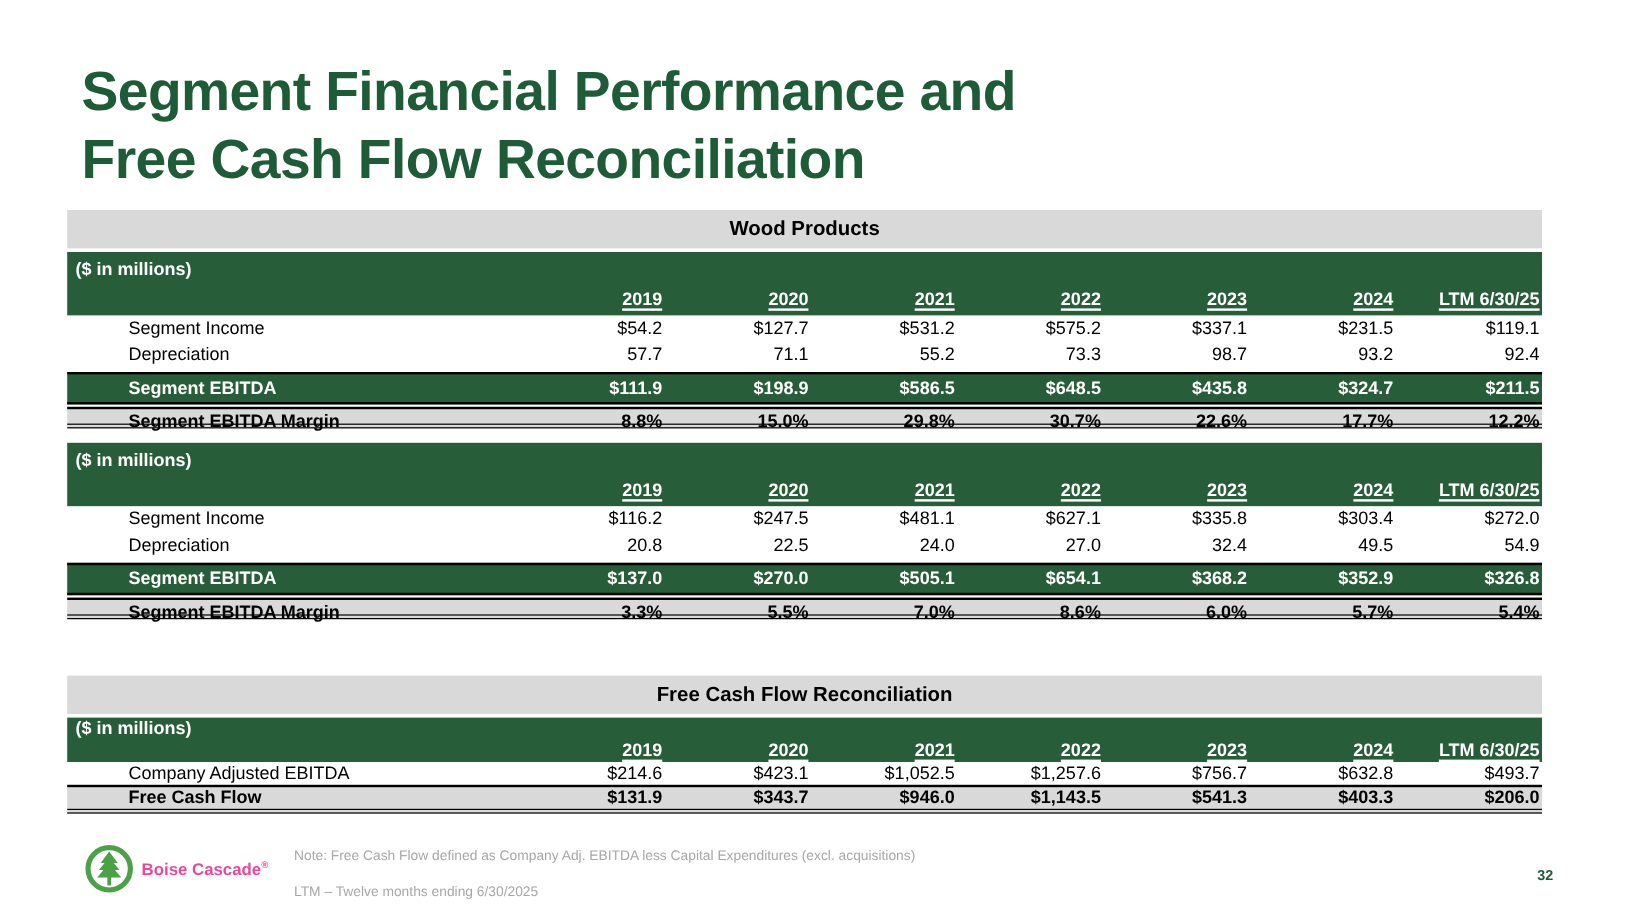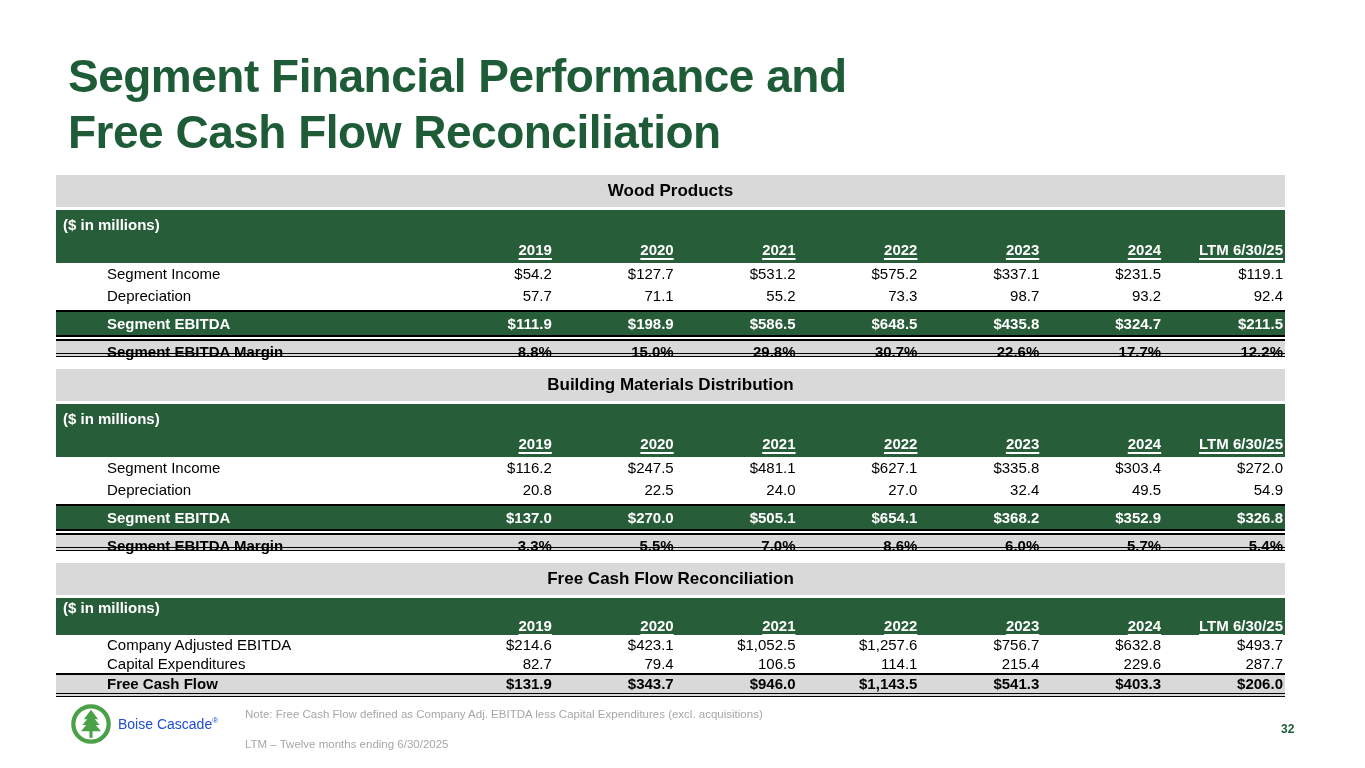--- a/index.html
+++ b/index.html
@@ -50,21 +50,21 @@
   }
   
   .compact .tbl-head{padding-top:2px;}
   .compact .units{height:17px;line-height:16px;}
   .compact .year-row .ycell{height:18px;line-height:17px;}
   .compact .row-normal{height:19px;line-height:19px;gap:28px;}
   .compact .row-gray{height:24px;line-height:18px;margin-top:0;}
   
   .logo{position:absolute;left:70px;top:703px;display:flex;align-items:center;}
   .logo-mark{width:42px;height:42px;}
-  .logo-text{font-weight:normal;font-size:14px;color:#1d4ed8;margin-left:6px;}
+  .logo-text{font-weight:bold;font-size:14px;color:#ec4899;margin-left:6px;}
   .logo-text sup{font-size:8px;}
   .footnote1{position:absolute;left:245px;top:708px;font-size:11.5px;color:var(--note-gray);}
   .footnote2{position:absolute;left:245px;top:738px;font-size:11.5px;color:var(--note-gray);}
   .page-num{position:absolute;left:1281px;top:722px;font-size:12px;font-weight:bold;color:var(--title-green);}
 </style>
 </head>
 <body>
 
 <div class="slide">
 
@@ -126,21 +126,20 @@
           <div class="val">29.8%</div>
           <div class="val">30.7%</div>
           <div class="val">22.6%</div>
           <div class="val">17.7%</div>
           <div class="val">12.2%</div>
         </div>
       </div>
   </section>
 
   <section class="tbl" style="top:369px">
-    <div class="tbl-title">Building Materials Distribution</div>
     <div class="tbl-head">
       <div class="units">($ in millions)</div>
       <div class="grid-row year-row">
           <div></div>
           <div class="ycell"><span>2019</span></div>
           <div class="ycell"><span>2020</span></div>
           <div class="ycell"><span>2021</span></div>
           <div class="ycell"><span>2022</span></div>
           <div class="ycell"><span>2023</span></div>
           <div class="ycell"><span>2024</span></div>
@@ -210,30 +209,20 @@
         <div class="grid-row data-row row-normal">
           <div class="lbl">Company Adjusted EBITDA</div>
           <div class="val">$214.6</div>
           <div class="val">$423.1</div>
           <div class="val">$1,052.5</div>
           <div class="val">$1,257.6</div>
           <div class="val">$756.7</div>
           <div class="val">$632.8</div>
           <div class="val">$493.7</div>
         </div>
-        <div class="grid-row data-row row-normal">
-          <div class="lbl">Capital Expenditures</div>
-          <div class="val">82.7</div>
-          <div class="val">79.4</div>
-          <div class="val">106.5</div>
-          <div class="val">114.1</div>
-          <div class="val">215.4</div>
-          <div class="val">229.6</div>
-          <div class="val">287.7</div>
-        </div>
         <div class="grid-row data-row row-gray">
           <div class="lbl">Free Cash Flow</div>
           <div class="val">$131.9</div>
           <div class="val">$343.7</div>
           <div class="val">$946.0</div>
           <div class="val">$1,143.5</div>
           <div class="val">$541.3</div>
           <div class="val">$403.3</div>
           <div class="val">$206.0</div>
         </div>

